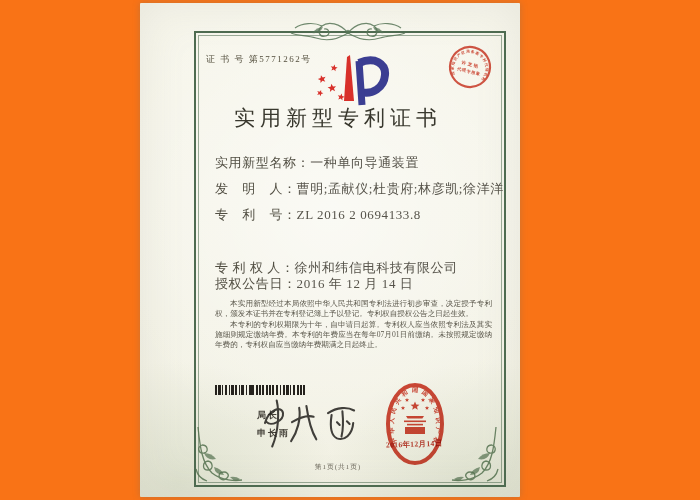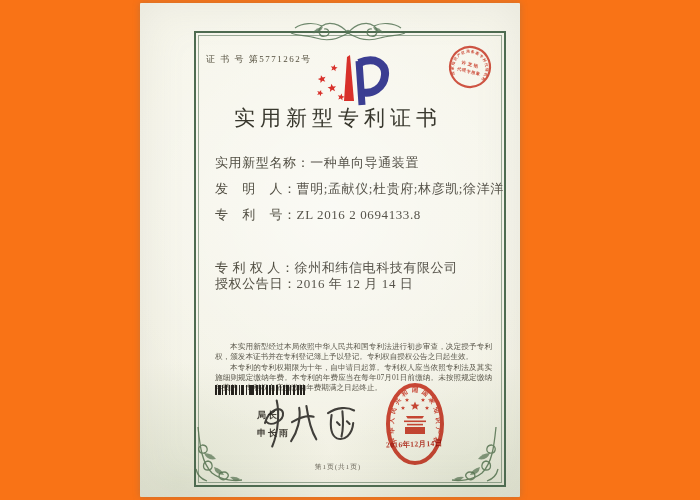--- a/index.html
+++ b/index.html
@@ -38,21 +38,21 @@
   }
   .field-row{
     position:absolute;left:75px;width:280px;
     font-size:13px;color:#56534a;letter-spacing:.6px;white-space:nowrap;
   }
   .field-label{color:#514e42;}
   .field-value{color:#56534a;}
   .r0{top:151px}.r1{top:177px}.r2{top:203px}.r3{top:230px}.r4{top:256px}.r5{top:272px}
   .body-text{
     position:absolute;left:75px;top:296px;width:277px;
-    font-size:7.6px;line-height:10.3px;color:#5a574b;text-align:justify;margin-top:43px;
+    font-size:7.6px;line-height:10.3px;color:#5a574b;text-align:justify;
   }
   .body-text p{margin:0;text-indent:15px;}
   .barcode{
     position:absolute;left:75px;top:382px;width:90px;height:10px;
     background-image:
       repeating-linear-gradient(90deg,#25221d 0px,#25221d 1.6px,rgba(0,0,0,0) 1.6px,rgba(0,0,0,0) 3.4px),
       repeating-linear-gradient(90deg,#25221d 0px,#25221d 1px,rgba(0,0,0,0) 1px,rgba(0,0,0,0) 5.2px);
   }
   .director-label,.director-name{
     position:absolute;left:77px;font-size:9px;font-weight:bold;

